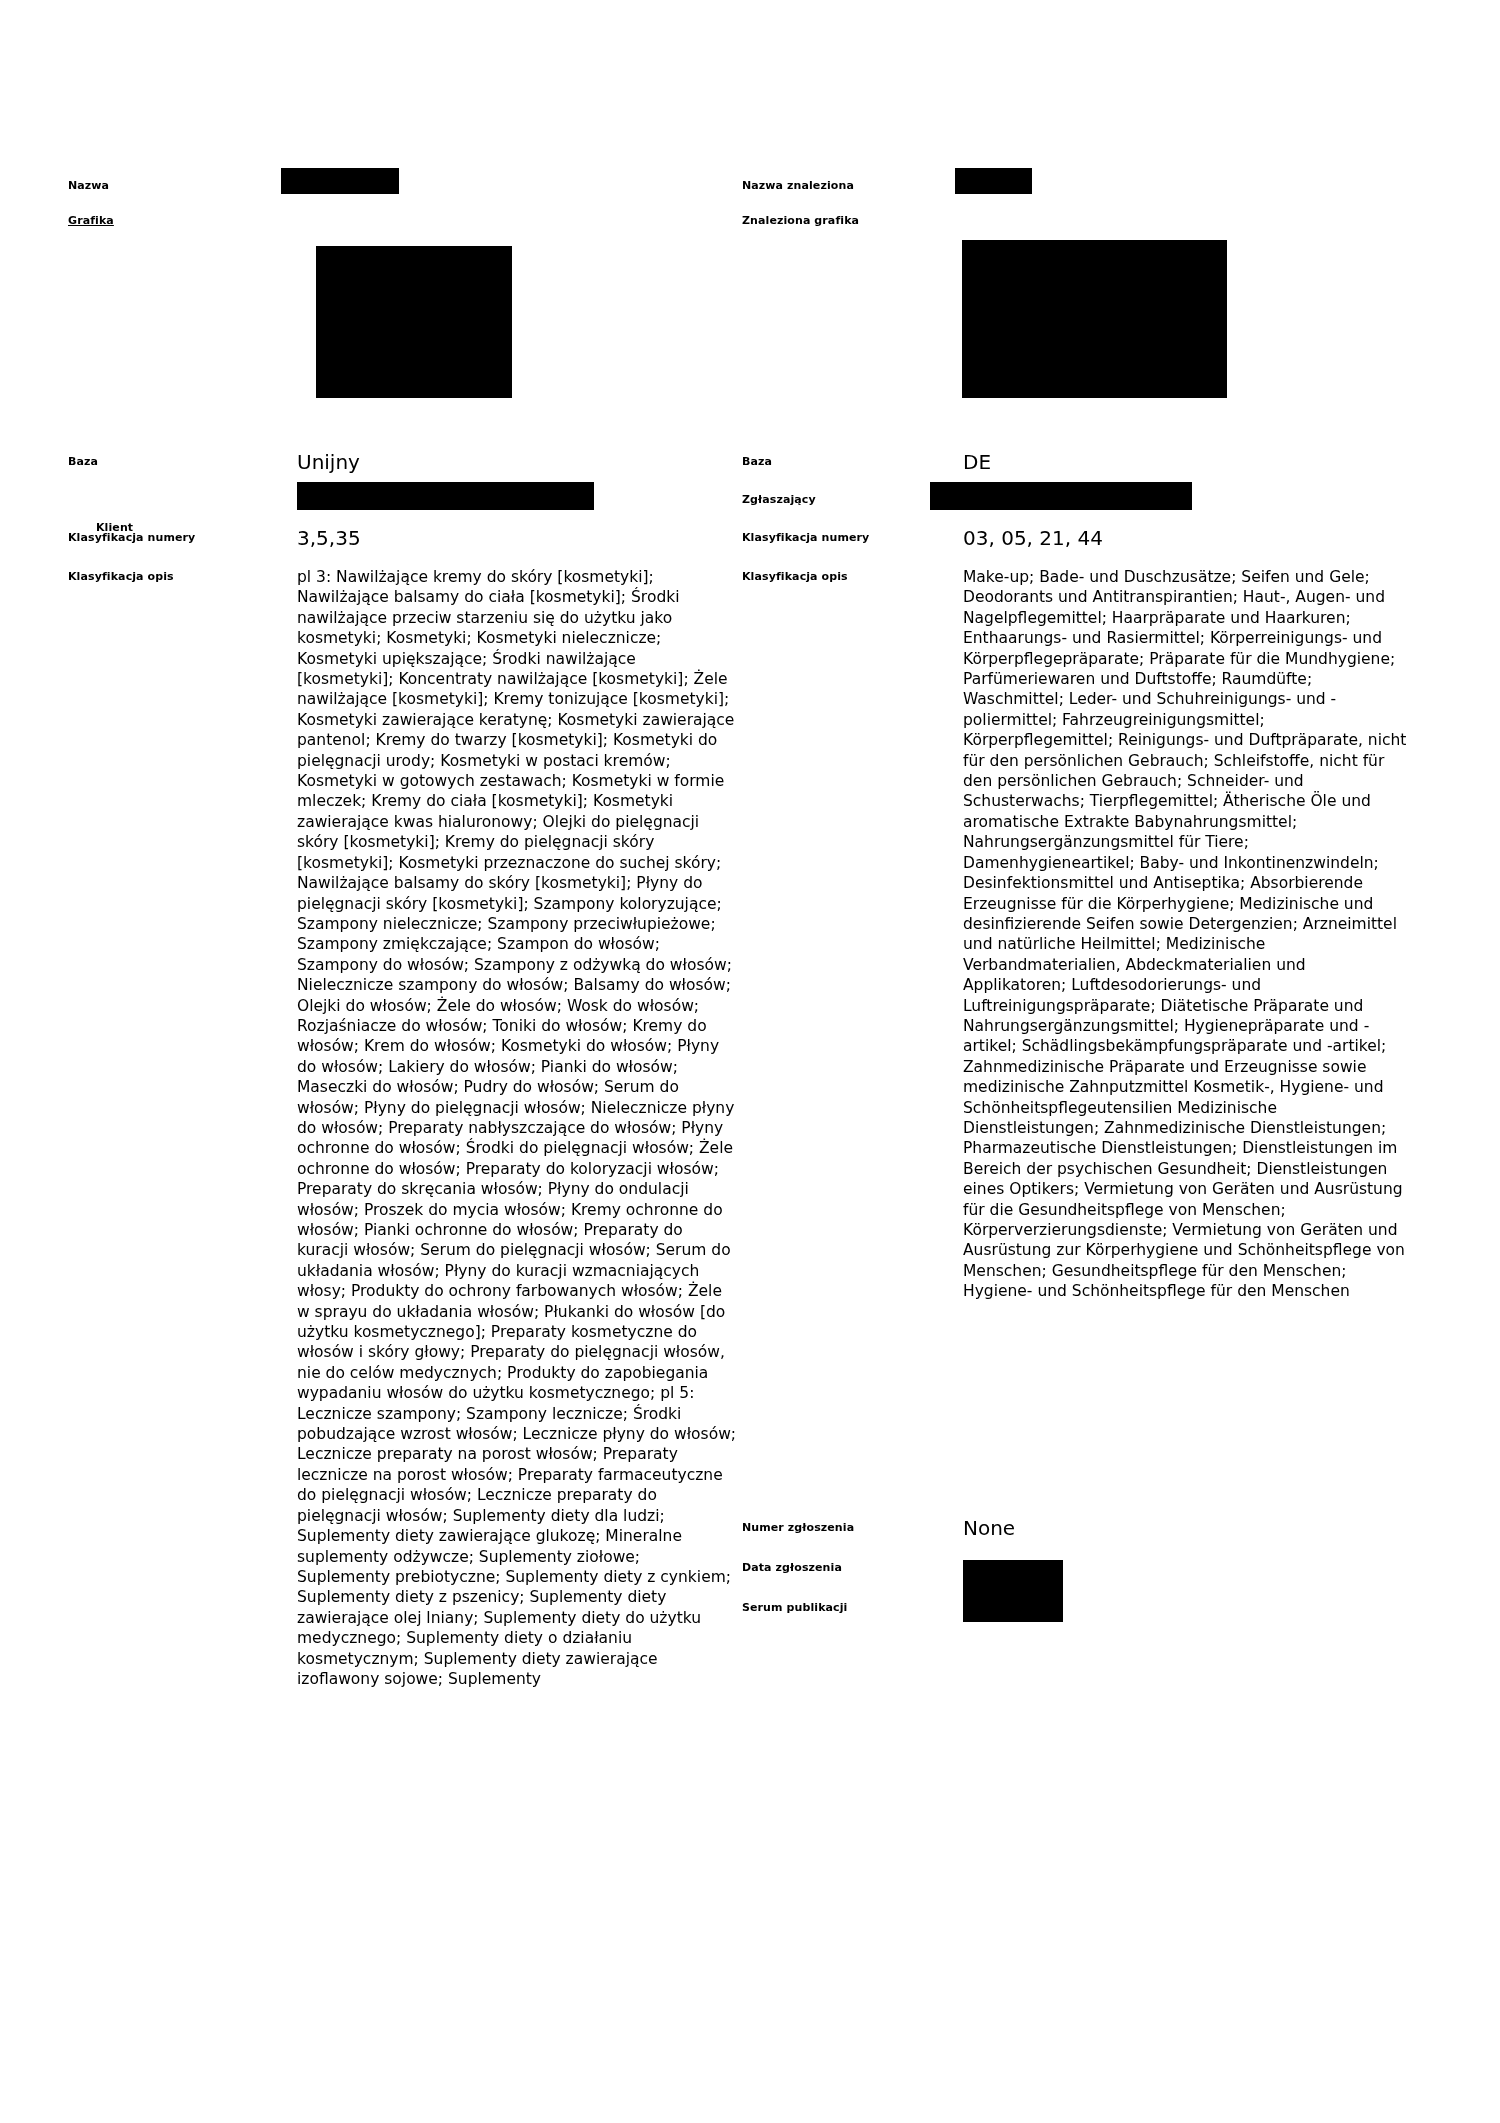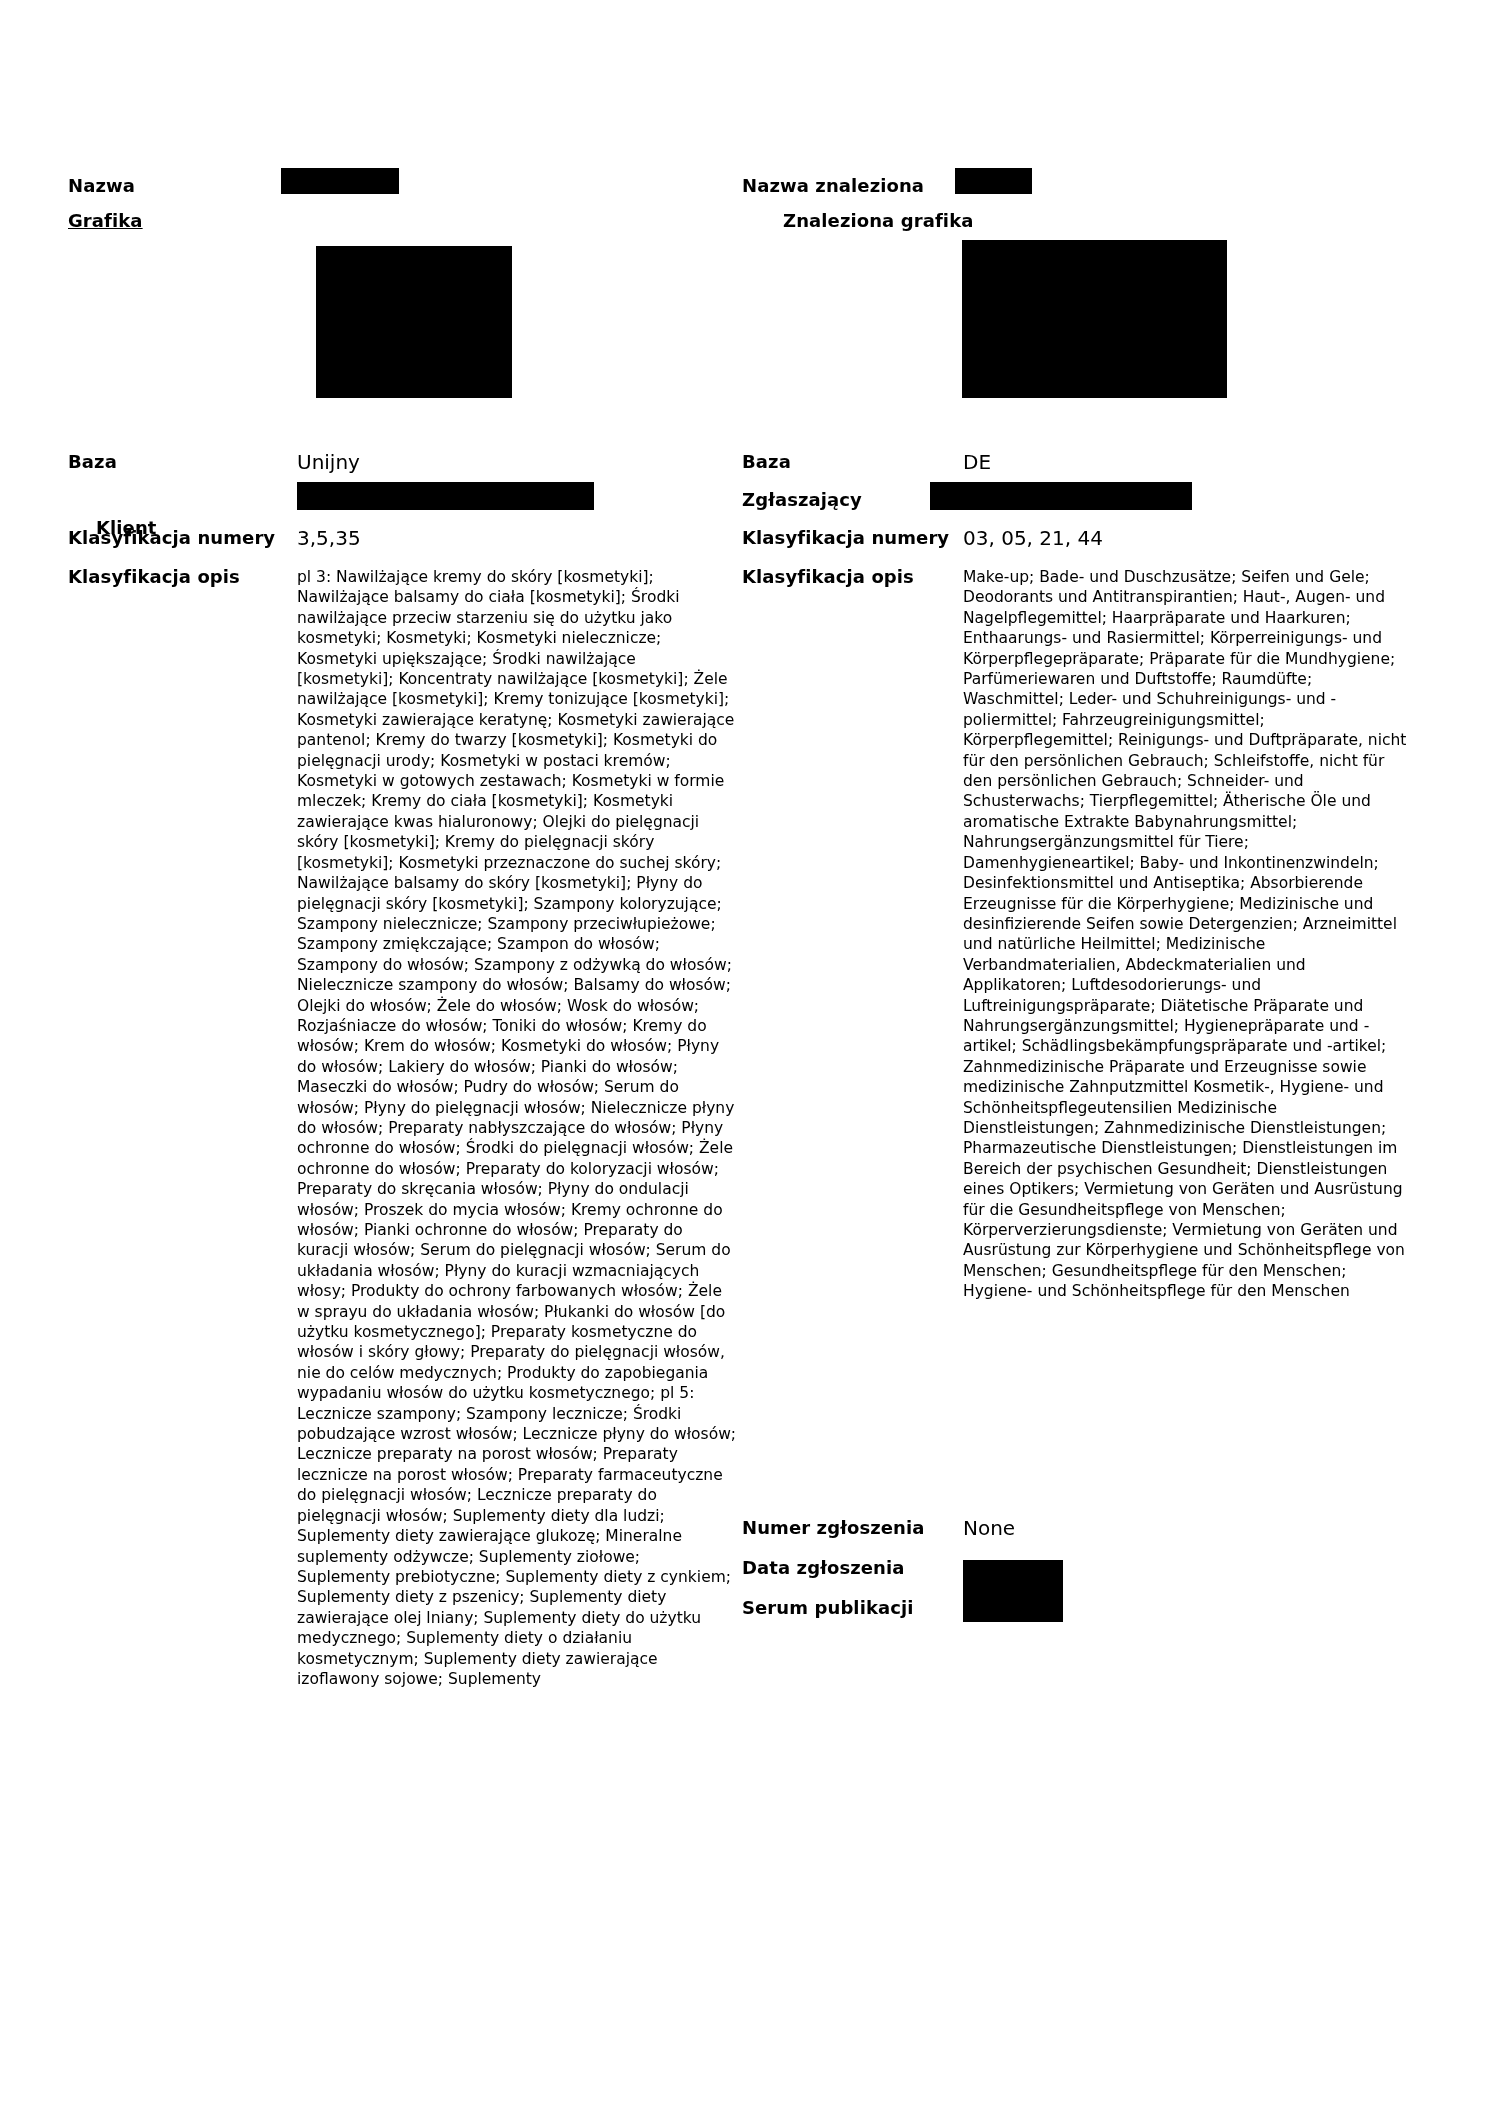--- a/index.html
+++ b/index.html
@@ -16,21 +16,21 @@
     overflow: hidden;
   }
   .page {
     position: absolute;
     left: 0; top: 0;
     width: 1500px;
     height: 2123px;
   }
   .lbl {
     font-weight: bold;
-    font-size: 18px;
+    font-size: 11px;
     line-height: 20px;
     letter-spacing: 0.1px;
     white-space: nowrap;
   }
   .val {
     font-size: 20px;
     line-height: 20.5px;
   }
 
   
@@ -43,21 +43,21 @@
   .blk { position: absolute; }
 
   .label-nazwa      { left: 68px;  top: 176px; }
   .label-grafika    { left: 68px;  top: 211px; text-decoration: underline; }
   .label-baza-l     { left: 68px;  top: 452px; }
   .label-klient     { left: 68px;  top: 518px; margin-left: 28px; }
   .label-knum-l     { left: 68px;  top: 528px; }
   .label-kopis-l    { left: 68px;  top: 567px; }
 
   .label-nazwaz     { left: 742px; top: 176px; }
-  .label-grafikaz   { left: 742px; top: 211px; margin-left: 41px; }
+  .label-grafikaz   { left: 742px; top: 211px; }
   .label-baza-r     { left: 742px; top: 452px; }
   .label-zglasz     { left: 742px; top: 490px; }
   .label-knum-r     { left: 742px; top: 528px; }
   .label-kopis-r    { left: 742px; top: 567px; }
   .label-numzgl     { left: 742px; top: 1518px; }
   .label-datazgl    { left: 742px; top: 1558px; }
   .label-datapub    { left: 742px; top: 1598px; }
 
   .val-baza-l   { left: 297px; top: 452px; }
   .val-knum-l   { left: 297px; top: 528px; }

